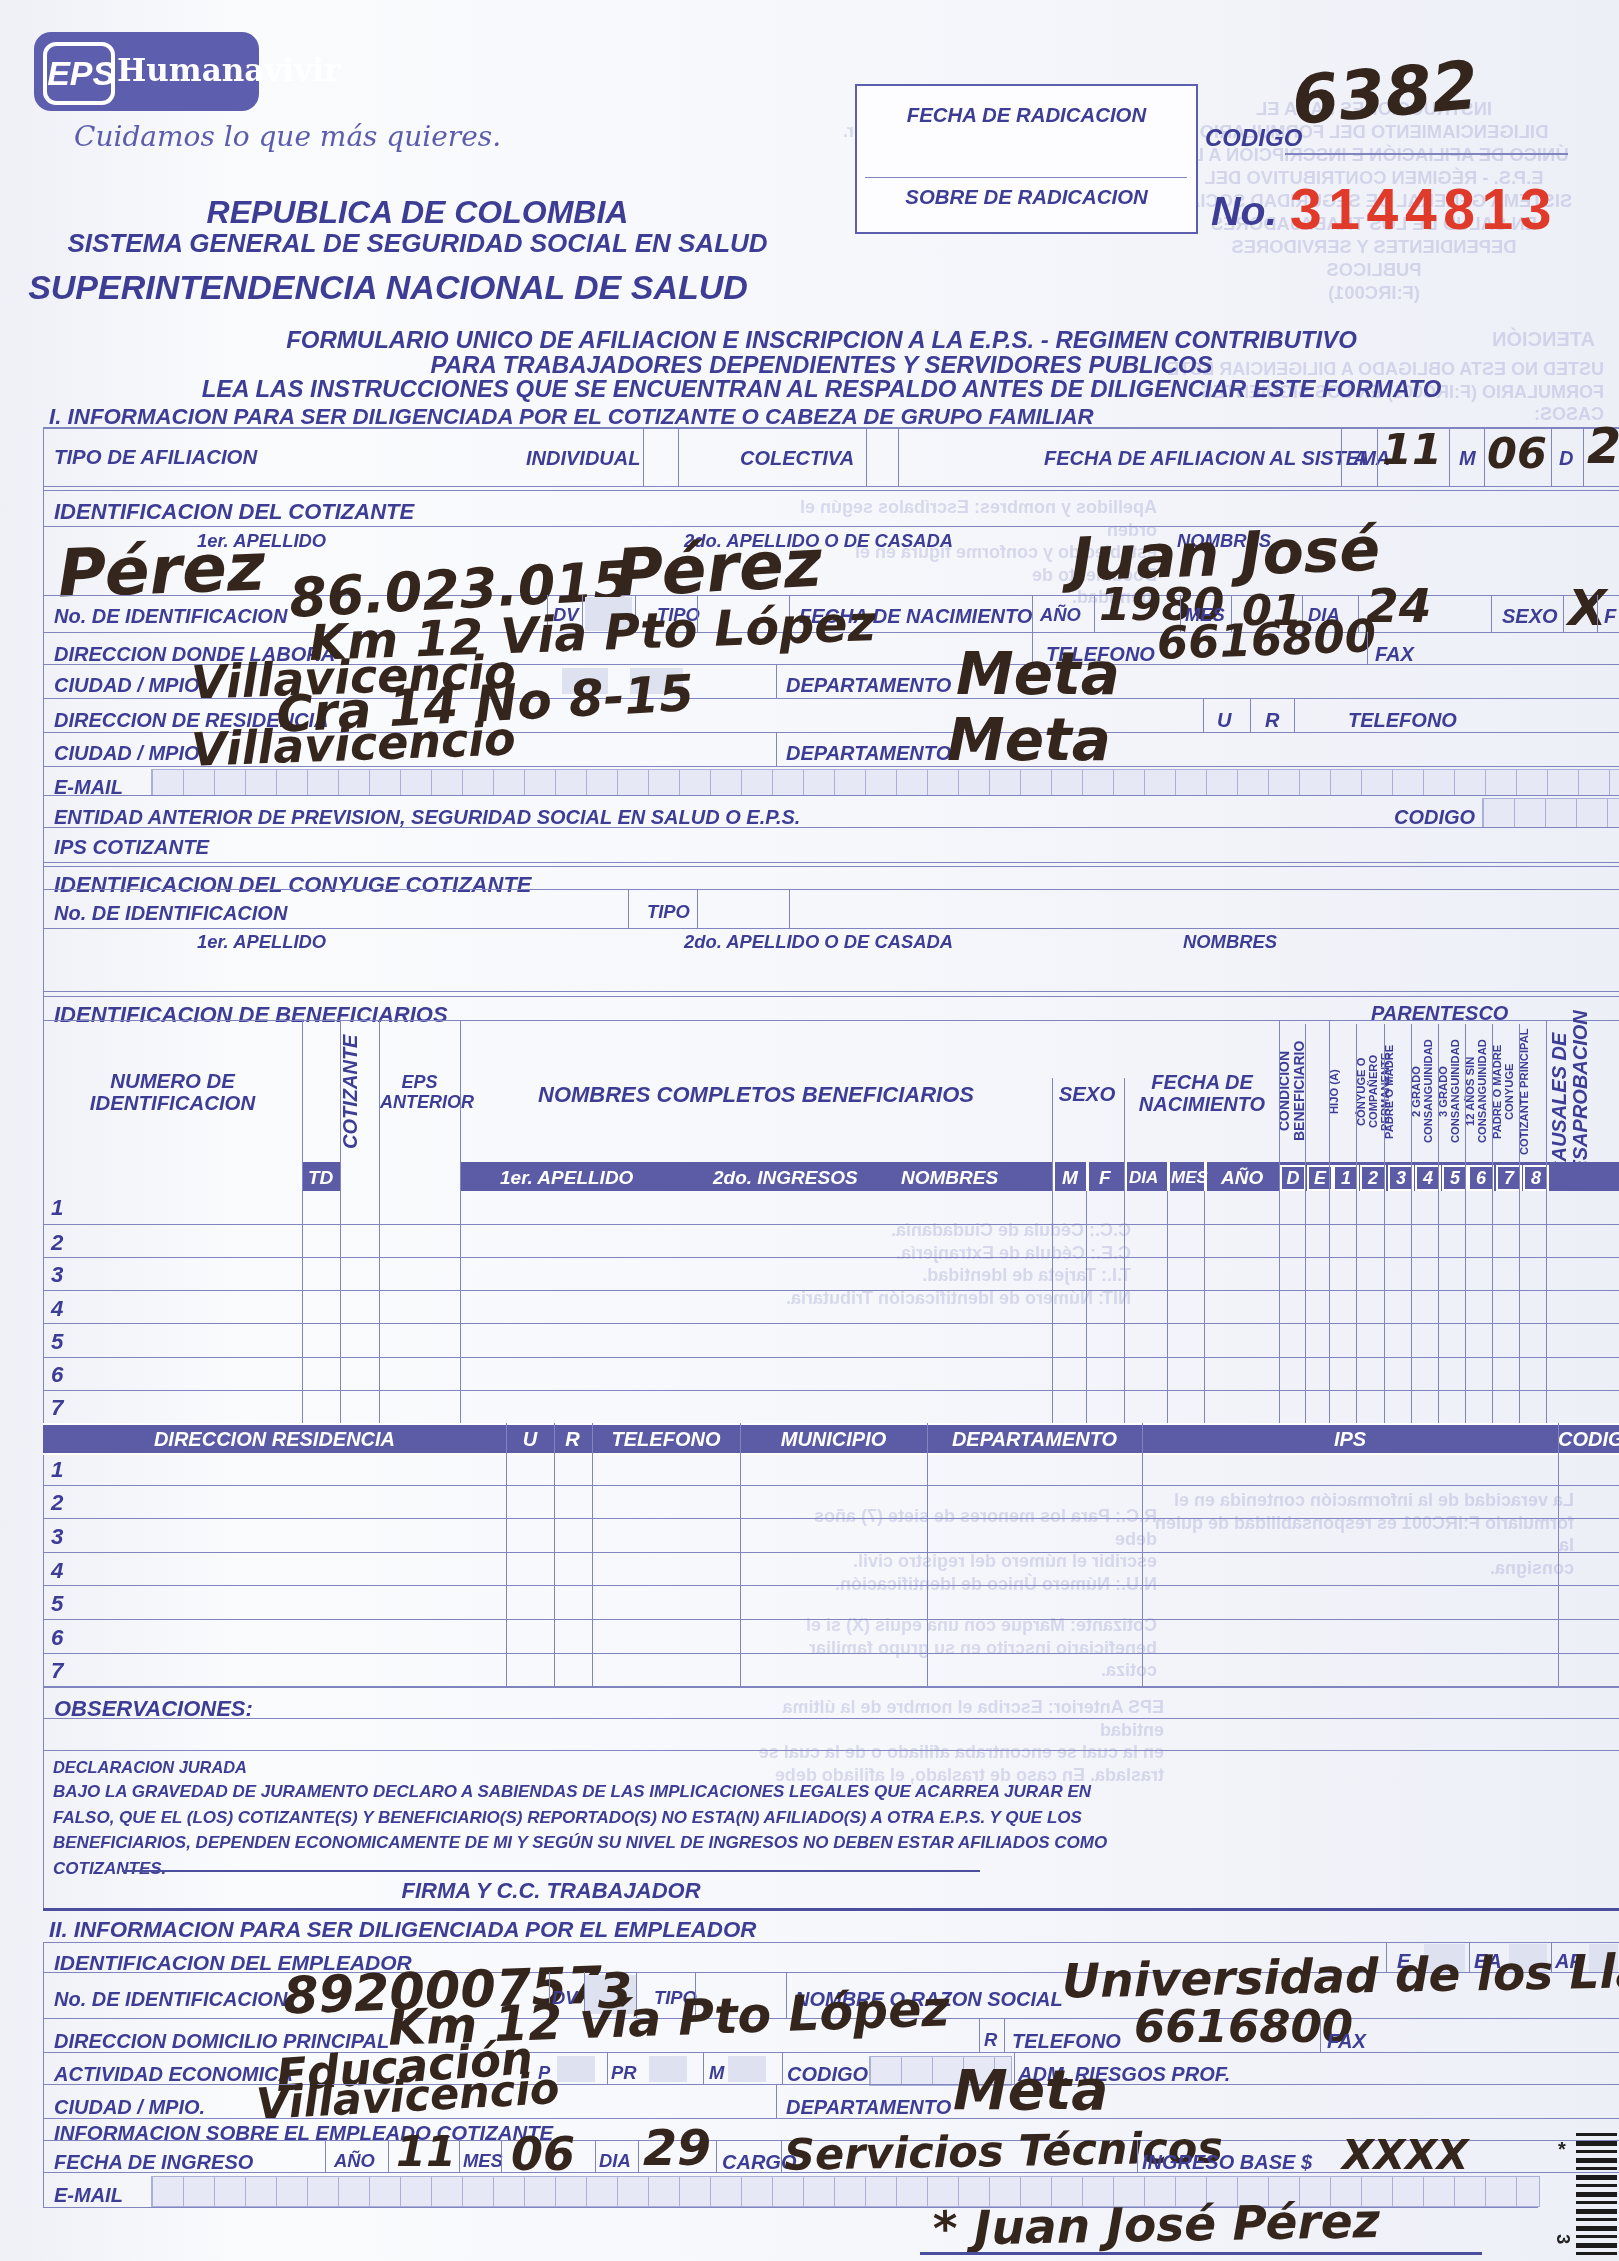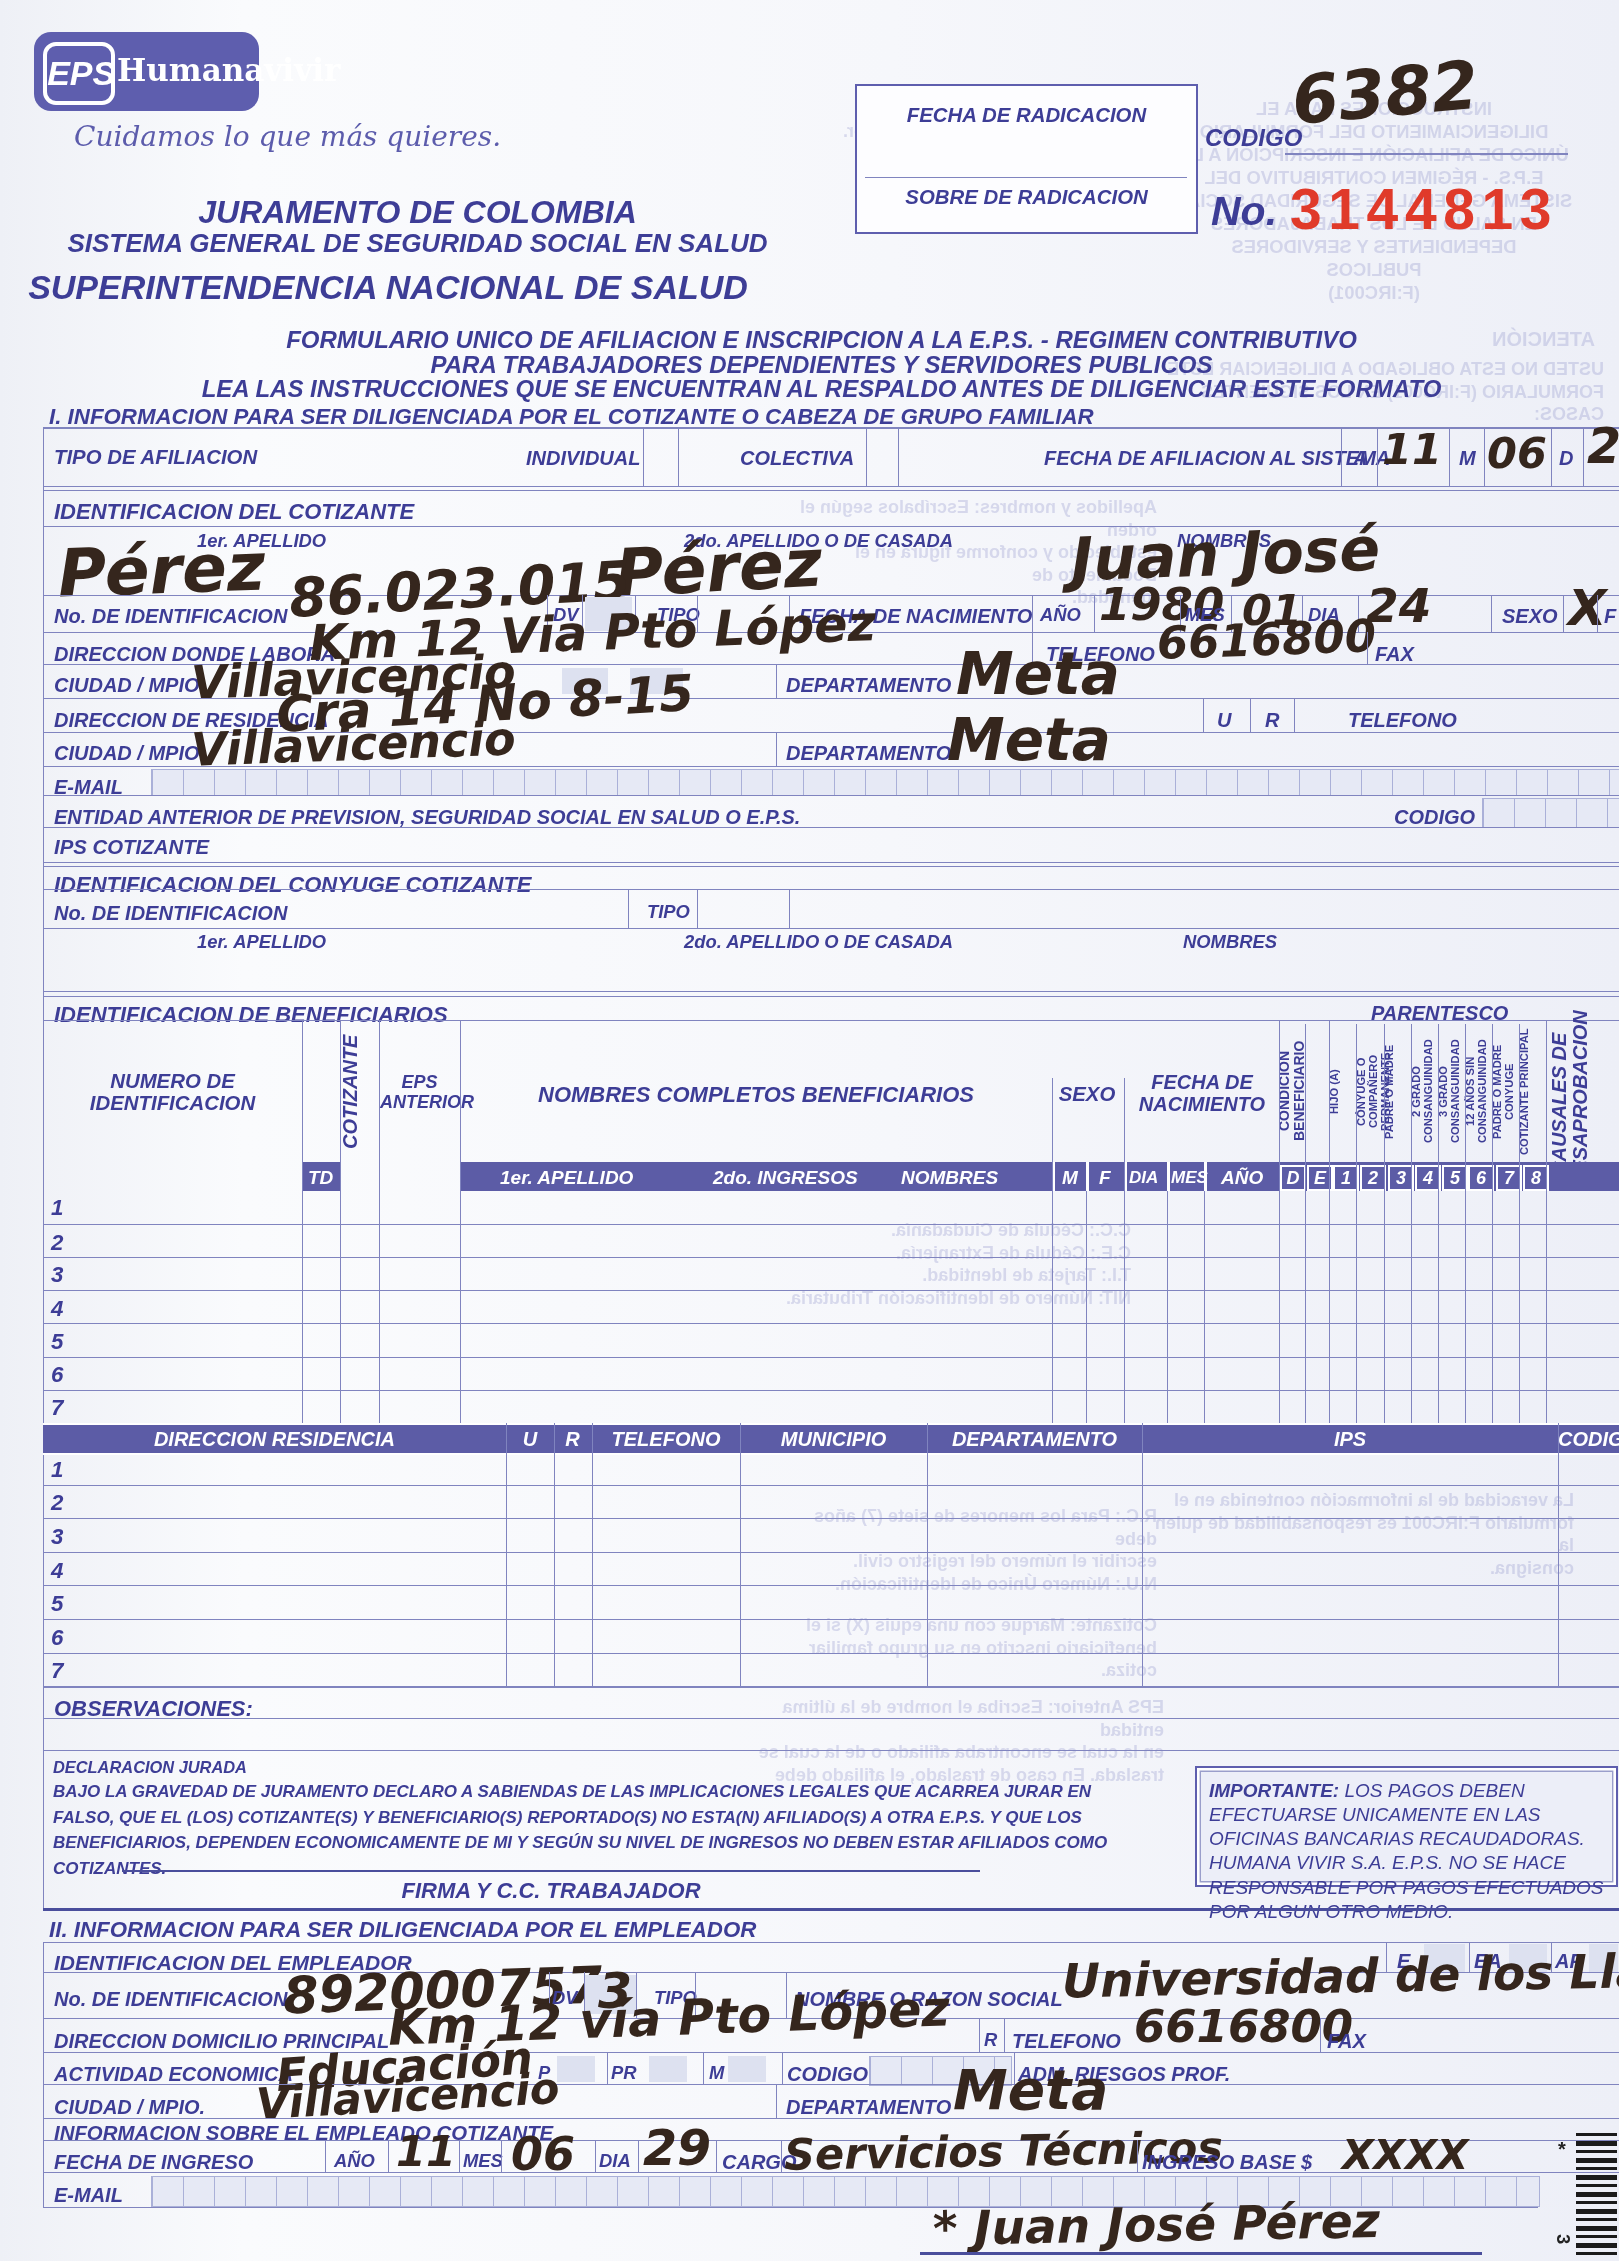--- a/index.html
+++ b/index.html
@@ -66,21 +66,21 @@
 beneficiario inscrito en su grupo familiar cotiza.</div>
   <div class="bleed" style="left:743px;top:1696px;width:421px;font-size:18px;">EPS Anterior: Escriba el nombre de la última entidad
 en la cual se encontraba afiliado o de la cual se
 traslada. En caso de traslado, el afiliado debe</div>
 
   <div class="a" style="left:34px;top:32px;width:225px;height:79px;background:#5e5eae;border-radius:17px;">
     <div class="a" style="left:9.2px;top:10px;width:64px;height:55px;border:4.6px solid #fff;border-radius:13px;color:#fff;font-weight:bold;font-size:34px;text-align:center;line-height:55px;font-style:italic;">EPS</div>
     <div class="a" style="left:83px;top:20px;color:#fff;font-weight:bold;font-size:31px;font-family:'DejaVu Serif',serif;">Humanavivir</div>
   </div>
   <div class="a" style="left:74px;top:120px;font-family:'DejaVu Serif',serif;font-style:italic;font-size:28px;color:#5c5cac;">Cuidamos lo que más quieres.</div>
-  <div class="a l c" style="left:0;top:195px;width:835px;font-size:32px;">JURAMENTO DE COLOMBIA</div>
+  <div class="a l c" style="left:0;top:195px;width:835px;font-size:32px;">REPUBLICA DE COLOMBIA</div>
   <div class="a l c" style="left:0;top:229px;width:835px;font-size:26px;">SISTEMA GENERAL DE SEGURIDAD SOCIAL EN SALUD</div>
   <div class="a l c" style="left:0;top:269px;width:776px;font-size:34px;">SUPERINTENDENCIA NACIONAL DE SALUD</div>
 
   <div class="box" style="left:855px;top:84px;width:339px;height:146px;">
     <div class="a l c" style="left:0;top:18.4px;width:100%;font-size:20.4px;">FECHA DE RADICACION</div>
     <div class="hl" style="left:8px;top:91px;width:322px;"></div>
     <div class="a l c" style="left:0;top:100px;width:100%;font-size:20.4px;">SOBRE DE RADICACION</div>
   </div>
   <div class="a l" style="left:1205px;top:125px;font-size:24px;">CODIGO</div>
   <div class="hl" style="left:1285px;top:153px;width:283px;height:2px;"></div>
@@ -340,25 +340,20 @@
   <div class="a l" style="left:51px;top:1659px;font-size:22.3px;">7</div>
   <div class="hl" style="left:43px;top:1686px;width:1576px;height:2px;"></div>
 
   <div class="a l" style="left:54px;top:1697px;font-size:22px;">OBSERVACIONES:</div>
   <div class="hl" style="left:43px;top:1718px;width:1576px;"></div>
   <div class="hl" style="left:43px;top:1750px;width:1576px;"></div>
 
   <div class="a l" style="left:53px;top:1758px;font-size:16.4px;">DECLARACION JURADA</div>
   <div class="a" style="left:53px;top:1779px;width:1091px;font-size:17px;font-style:italic;font-weight:bold;color:#3d3d96;line-height:1.5;">BAJO LA GRAVEDAD DE JURAMENTO DECLARO A SABIENDAS DE LAS IMPLICACIONES LEGALES QUE ACARREA JURAR EN FALSO, QUE EL (LOS) COTIZANTE(S) Y BENEFICIARIO(S) REPORTADO(S) NO ESTA(N) AFILIADO(S) A OTRA E.P.S. Y QUE LOS BENEFICIARIOS, DEPENDEN ECONOMICAMENTE DE MI Y SEGÚN SU NIVEL DE INGRESOS NO DEBEN ESTAR AFILIADOS COMO COTIZANTES.</div>
 
-  <div class="a" style="left:1195px;top:1766px;width:419px;height:117px;border:2px solid #5e5eae;background:#eceef8;box-shadow:inset 0 0 0 2.6px #fff, inset 0 0 0 4px #9a9ecb;">
-    <div style="padding:10.5px 12px;font-size:19px;font-style:italic;color:#3d3d96;line-height:1.28;">
-      <span style="font-weight:bold;">IMPORTANTE:</span><span> LOS PAGOS DEBEN EFECTUARSE UNICAMENTE EN LAS OFICINAS BANCARIAS RECAUDADORAS. HUMANA VIVIR S.A. E.P.S. NO SE HACE RESPONSABLE POR PAGOS EFECTUADOS POR ALGUN OTRO MEDIO.</span>
-    </div>
-  </div>
 
   <div class="hl" style="left:122px;top:1870px;width:858px;height:2px;background:#4a4e9c;"></div>
   <div class="a l c" style="left:122px;top:1879px;width:858px;font-size:22px;">FIRMA Y C.C. TRABAJADOR</div>
   <div class="hl2" style="left:43px;top:1908px;width:1576px;"></div>
 
   <div class="a l" style="left:49px;top:1918px;font-size:22.3px;">II. INFORMACION PARA SER DILIGENCIADA POR EL EMPLEADOR</div>
   <div class="hl" style="left:43px;top:1942px;width:1576px;"></div>
   <div class="vl" style="left:43px;top:1942px;height:265px;"></div>
   <div class="a l" style="left:54px;top:1951px;font-size:21px;">IDENTIFICACION DEL EMPLEADOR</div>
   <div class="a l" style="left:1397px;top:1950px;font-size:20px;">E</div>

